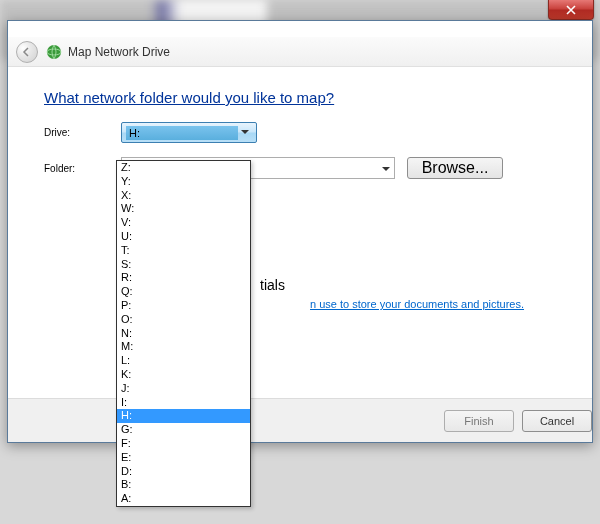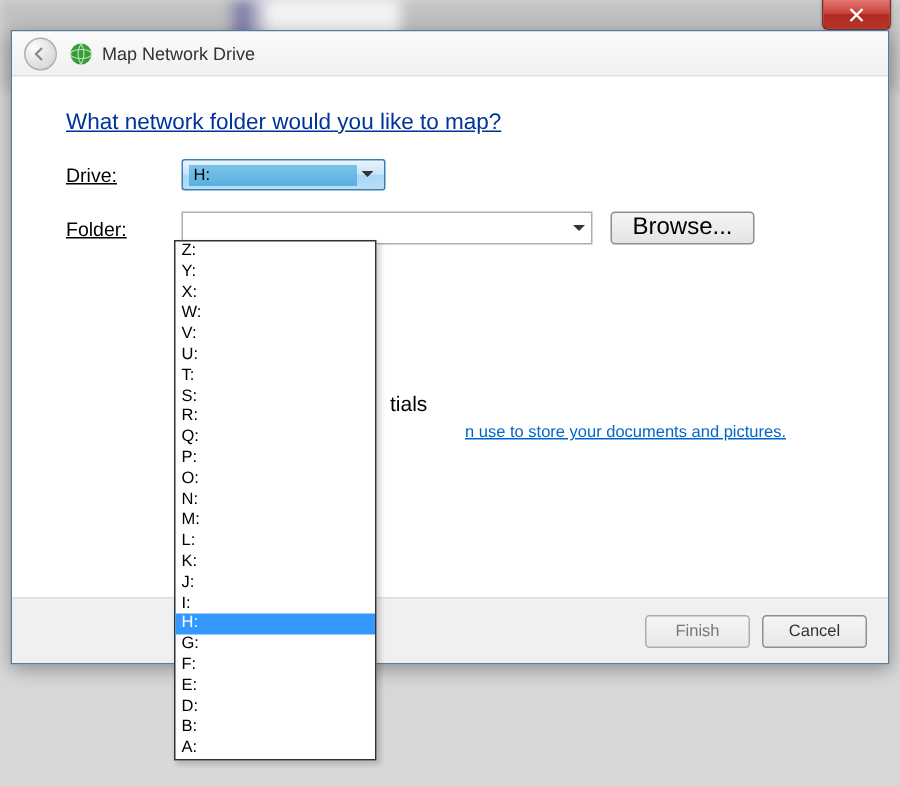--- a/index.html
+++ b/index.html
@@ -5,46 +5,46 @@
     * { box-sizing: border-box; margin: 0; padding: 0; font-family: 'Segoe UI', Tahoma, sans-serif; }
     body { width: 600px; height: 524px; background: #d8d8d8; overflow: hidden; position: relative; }
     
     .blurred-bg { position: absolute; top: 0; left: 0; width: 600px; height: 60px; filter: blur(4px); background: linear-gradient(to right, #b8b8b8 0%, #b8b8b8 25%, #4a4a90 27%, #ffffff 30%, #ffffff 44%, #b8b8b8 45%, #b8b8b8 100%); opacity: 0.7; }
     
     .titlebar-close { position: absolute; top: 0; right: 6px; width: 46px; height: 20px; background: linear-gradient(to bottom, #e67875 0%, #c8403b 48%, #b02a23 52%, #c0392b 100%); border: 1px solid #8a2a22; border-top: none; border-radius: 0 0 4px 4px; box-shadow: 0 0 2px rgba(0,0,0,0.4); display: flex; align-items: center; justify-content: center; }
     .titlebar-close svg { width: 10px; height: 10px; }
     
     .dialog-window { position: absolute; top: 20px; left: 7px; width: 586px; height: 423px; background: #ffffff; border: 1px solid #5a7a9a; box-shadow: 0 3px 12px rgba(0,0,0,0.35); }
     
-    .dialog-header { height: 30px; background: linear-gradient(to bottom, #fbfbfb 0%, #f0f0f0 100%); border-bottom: 1px solid #e0e0e0; display: flex; align-items: center; padding: 0 8px; }
+    .dialog-header { height: 30px; background: linear-gradient(to bottom, #fbfbfb 0%, #f0f0f0 100%); border-bottom: 1px solid #e0e0e0; display: flex; align-items: center; padding: 0 8px; margin-top: 16px; }
     .back-button { width: 22px; height: 22px; border-radius: 50%; background: radial-gradient(circle at 30% 30%, #ffffff 0%, #e8e8e8 40%, #d0d0d0 100%); border: 1px solid #b0b0b0; display: flex; align-items: center; justify-content: center; margin-right: 8px; }
     .back-button svg { width: 10px; height: 10px; }
     .header-icon { width: 16px; height: 16px; margin-right: 6px; }
     .header-title { font-size: 12px; color: #333; }
     
     .dialog-body { padding: 22px 36px; position: relative; }
     .main-heading { font-size: 15px; color: #003399; font-weight: normal; margin-bottom: 16px; text-decoration: underline; }
     .instruction { font-size: 11px; color: #000; margin-bottom: 24px; }
     
     .form-row { display: flex; align-items: center; margin-bottom: 14px; position: relative; }
-    .form-label { width: 77px; font-size: 13px; color: #000; text-decoration: underline; }
+    .form-label { width: 77px; font-size: 10px; color: #000; }
     
     .drive-combo { width: 136px; height: 21px; background: linear-gradient(to bottom, #e8f4fd 0%, #c8e6fa 48%, #a8d8f5 52%, #b8dff7 100%); border: 1px solid #3c7fb1; border-radius: 2px; display: flex; align-items: center; padding: 0 4px; font-size: 11px; position: relative; }
     .drive-combo .value { flex: 1; background: linear-gradient(to bottom, #7ac3ed 0%, #5aafde 100%); padding: 1px 3px; color: #000; }
     .drive-combo .arrow { width: 14px; display: flex; justify-content: center; }
     
     .folder-combo { width: 274px; height: 22px; border: 1px solid #adadad; background: #fff; display: flex; align-items: center; padding: 0 4px; font-size: 11px; }
     .folder-combo .arrow { margin-left: auto; }
     
     .browse-btn { margin-left: 12px; width: 96px; height: 22px; font-size: 16px; background: linear-gradient(to bottom, #f5f5f5 0%, #e4e4e4 100%); border: 1px solid #8e8e8e; border-radius: 3px; }
     
     .partial-text1 { position: absolute; left: 252px; top: 210px; font-size: 14px; color: #000; }
     .partial-link { position: absolute; left: 286px; top: 231px; font-size: 11px; color: #0066cc; text-decoration: underline; padding-left: 16px; }
     
-    .dialog-footer { position: absolute; bottom: 0; left: 0; right: 0; height: 44px; background: #f0f0f0; border-top: 1px solid #dcdcdc; display: flex; align-items: center; justify-content: flex-end; padding-right: 14px; gap: 8px; }
+    .dialog-footer { position: absolute; bottom: 0; left: 0; right: 0; height: 44px; background: #f0f0f0; border-top: 1px solid #dcdcdc; display: flex; align-items: center; justify-content: flex-end; gap: 8px; }
     .footer-btn { width: 70px; height: 22px; font-size: 11px; border: 1px solid #adadad; border-radius: 3px; background: linear-gradient(to bottom, #f5f5f5 0%, #e8e8e8 100%); color: #777; }
     .footer-btn.cancel { color: #333; border-color: #8e8e8e; }
     
     .dropdown-list { position: absolute; left: 116px; top: 160px; width: 135px; background: #fff; border: 1px solid #333; z-index: 100; box-shadow: 2px 2px 4px rgba(0,0,0,0.2); }
     .dropdown-item { height: 13.8px; line-height: 13.8px; padding: 0 4px; font-size: 11px; color: #000; }
     .dropdown-item.highlighted { background: #3399ff; color: #fff; }
   </style>
 </head>
 <body>
 

